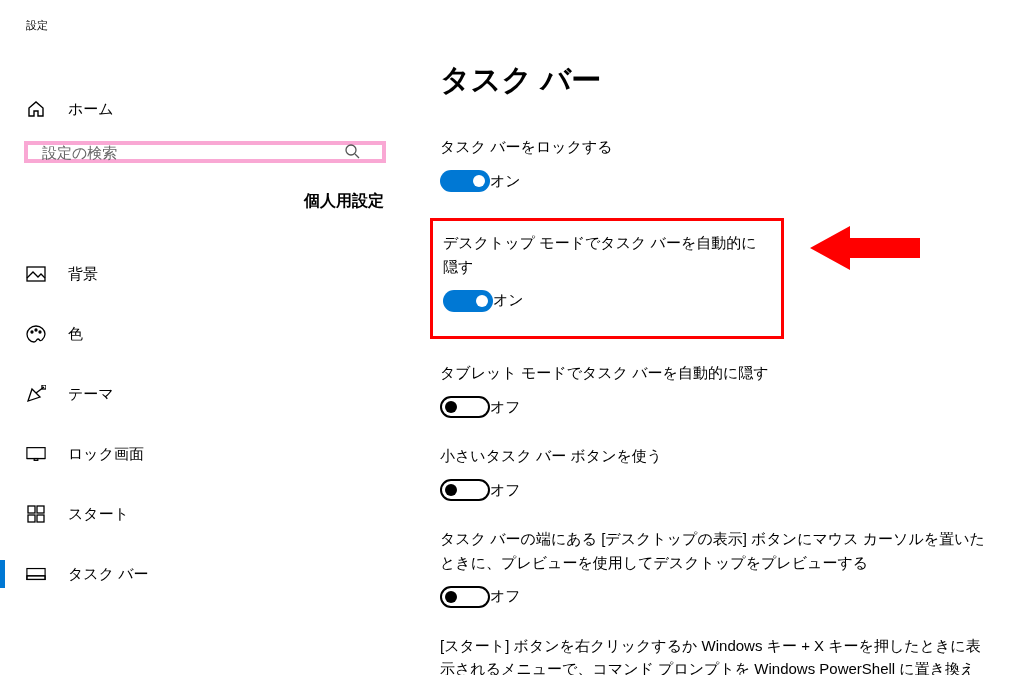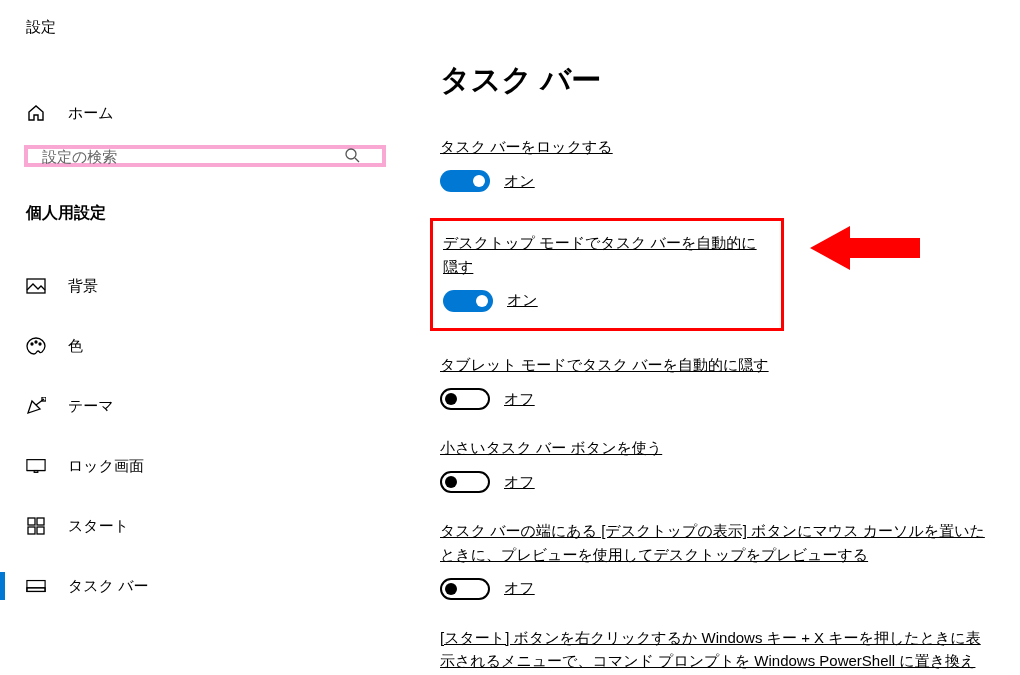--- a/index.html
+++ b/index.html
@@ -6,54 +6,54 @@
   html, body {
     margin: 0; padding: 0;
     width: 1020px; height: 675px;
     font-family: "Yu Gothic UI", "Segoe UI", "Meiryo", sans-serif;
     font-size: 15px; color: #000; background: #fff; overflow: hidden;
   }
   .app { display: flex; width: 100%; height: 100%; }
 
   
   .sidebar { width: 410px; height: 100%; padding: 0; }
-  .app-title { font-size: 15px; padding: 18px 0 0 26px; color: #000; }
+  .app-title { font-size: 11px; padding: 18px 0 0 26px; color: #000; }
   .home-row {
     display: flex; align-items: flex-end; gap: 22px;
     padding: 0 0 0 26px; margin-top: 50px; height: 36px;
   }
   .icon-slot { width: 20px; display: flex; justify-content: center; }
   .search-wrap { padding: 0 24px; margin-top: 22px; }
   .search-box {
     width: 100%; height: 22px; border: 4px solid #f9a8d4;
     background: #fff; display: flex; align-items: center;
     padding: 0 22px 0 12px; font-size: 15px; color: #666;
   }
   .search-box input {
     flex: 1; border: none; outline: none; font: inherit; color: #000; background: transparent;
   }
   .search-box input::placeholder { color: #666; }
-  .section-heading { padding: 0 26px; margin-top: 36px; font-weight: 600; font-size: 16px; }
+  .section-heading { padding: 0 26px; margin-top: 28px; font-weight: 600; font-size: 16px; text-align: right; }
   .nav { margin-top: 42px; }
   .nav-item {
     display: flex; align-items: center; gap: 22px;
     padding: 0 0 0 26px; height: 40px; margin-bottom: 20px;
     position: relative; cursor: default;
   }
   .nav-item.selected::before {
     content: ""; position: absolute; left: 0; top: 6px; bottom: 6px;
     width: 5px; background: #0078d4;
   }
 
   
   .main { flex: 1; padding: 60px 30px 0 30px; }
   .page-title { font-size: 30px; font-weight: 600; margin: 0 0 34px 0; }
-  .setting { margin-bottom: 26px; text-decoration: underline; }
+  .setting { margin-bottom: 26px; }
   .setting-label { font-size: 15px; margin-bottom: 12px; line-height: 1.55; }
-  .toggle-row { display: flex; align-items: center; gap: 14px; }
+  .toggle-row { display: flex; align-items: center; }
   .toggle {
     width: 50px; height: 22px; border-radius: 11px;
     position: relative; display: inline-block;
   }
   .toggle.on  { background: #0078d4; }
   .toggle.off { background: #fff; border: 2px solid #000; }
   .toggle .knob {
     position: absolute; width: 12px; height: 12px; border-radius: 50%; top: 50%;
     transform: translateY(-50%);
   }
@@ -175,21 +175,21 @@
       <div class="setting-label">タスク バーをロックする</div>
       <div class="toggle-row">
         <span class="toggle on">
             <span class="knob"></span>
           </span>
         <span class="toggle-state">オン</span>
       </div>
     </div>
 
     <div class="highlight">
-      <div class="setting" style="margin-bottom:4px">
+      <div class="setting" style="margin-bottom:12px">
         <div class="setting-label">デスクトップ モードでタスク バーを自動的に隠す</div>
         <div class="toggle-row">
           <span class="toggle on">
               <span class="knob"></span>
             </span>
           <span class="toggle-state">オン</span>
         </div>
       </div>
     </div>
 

